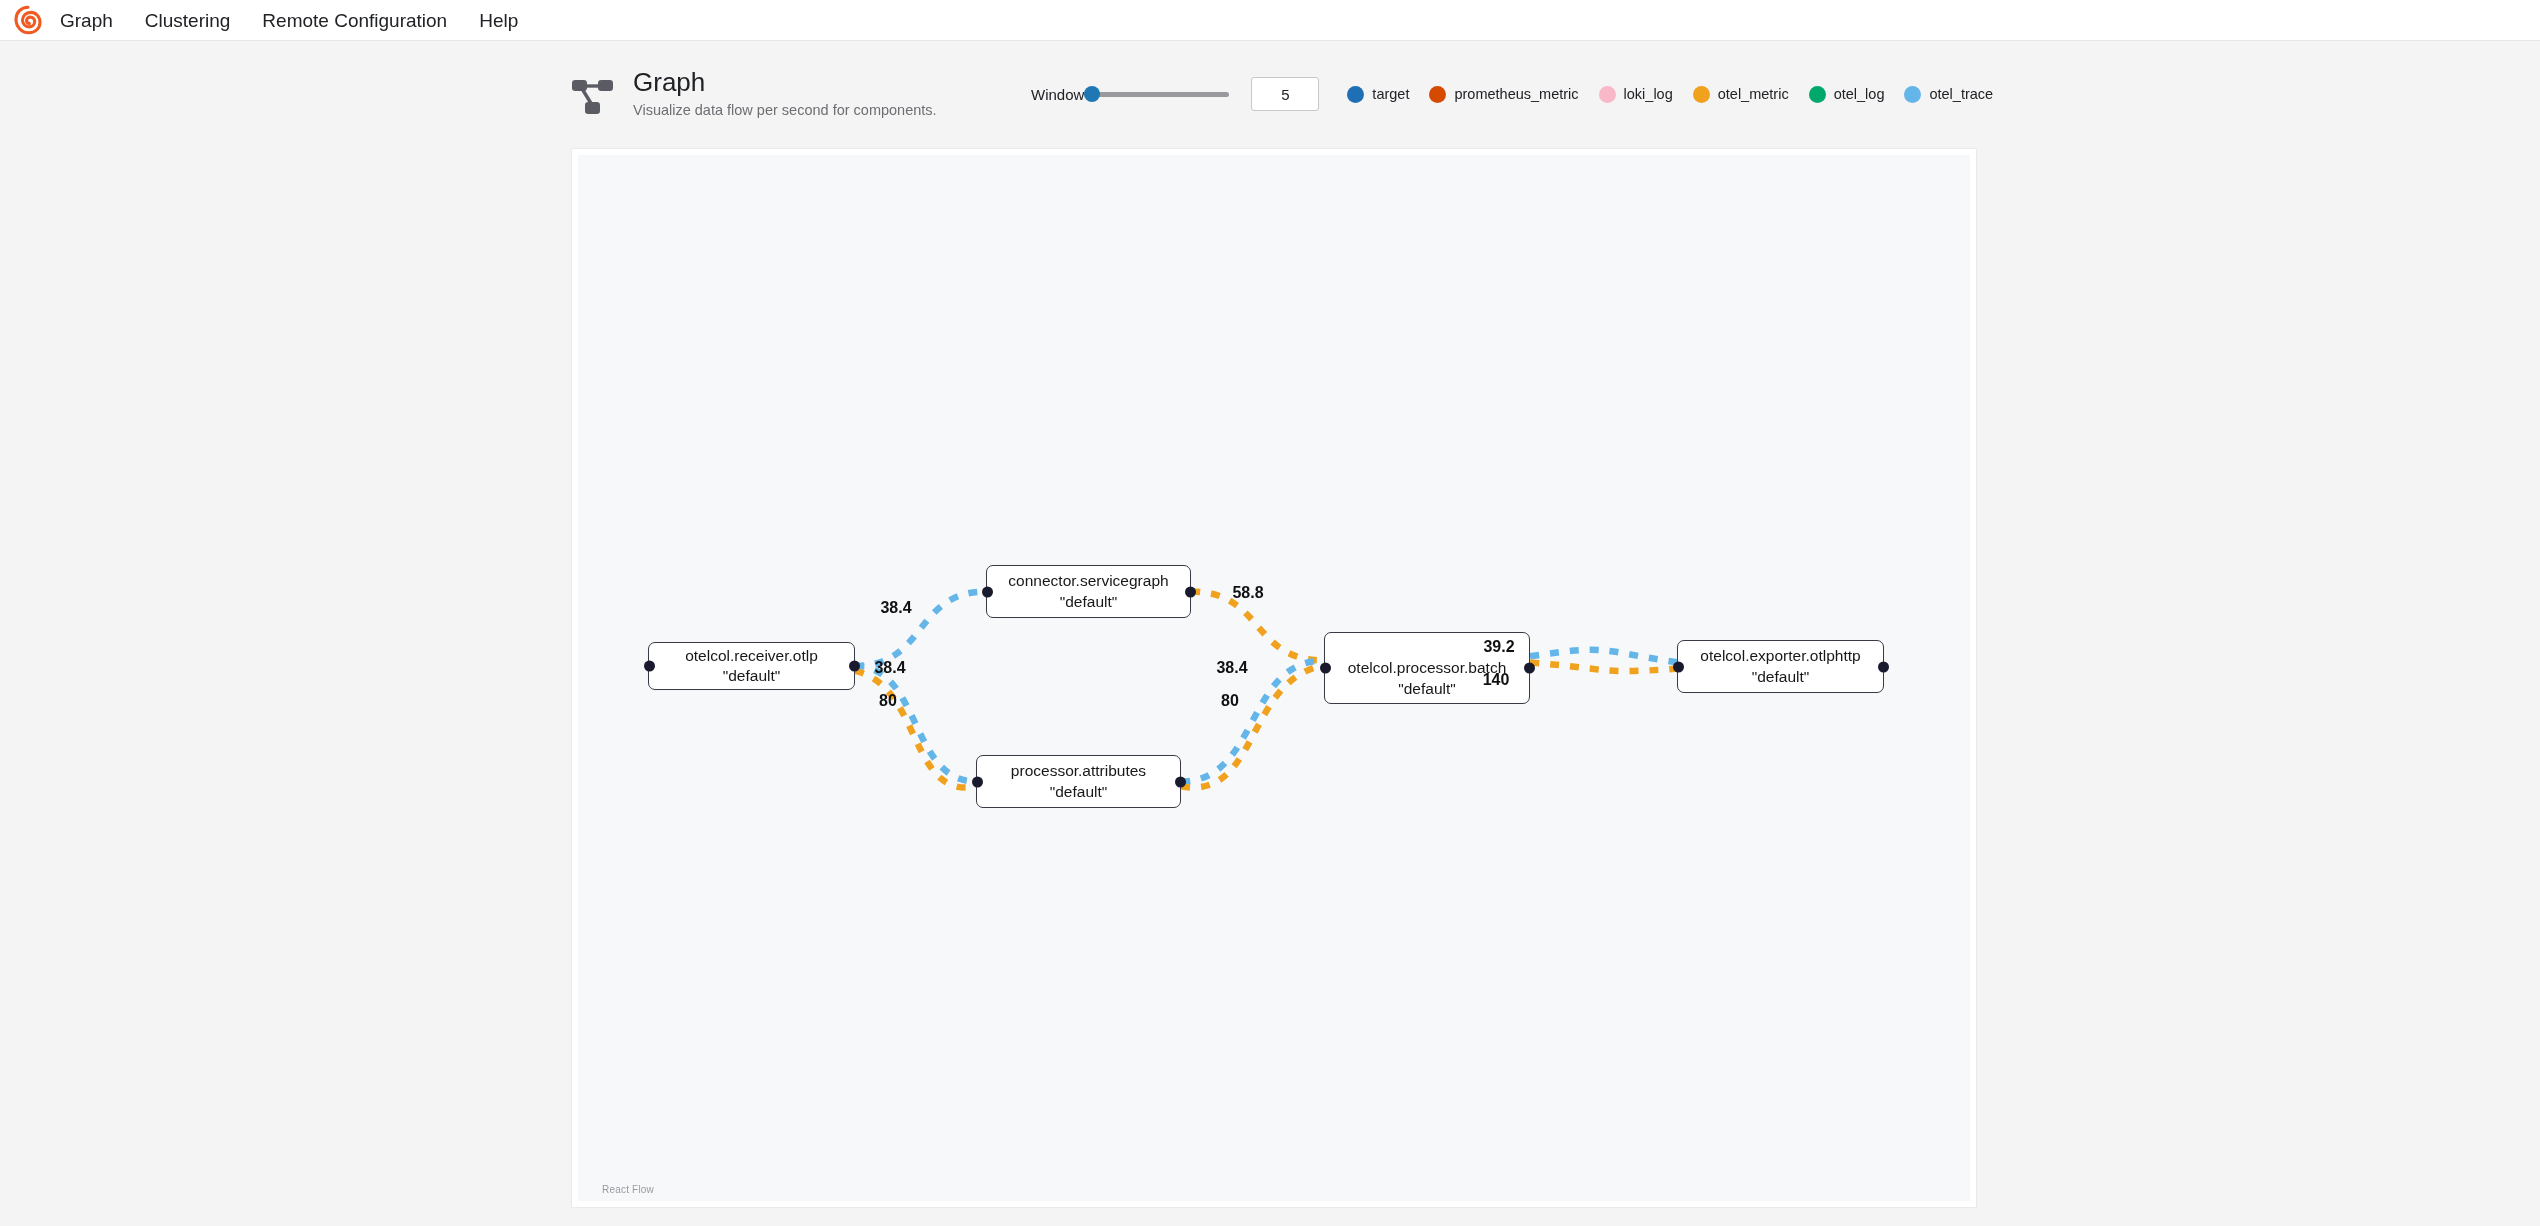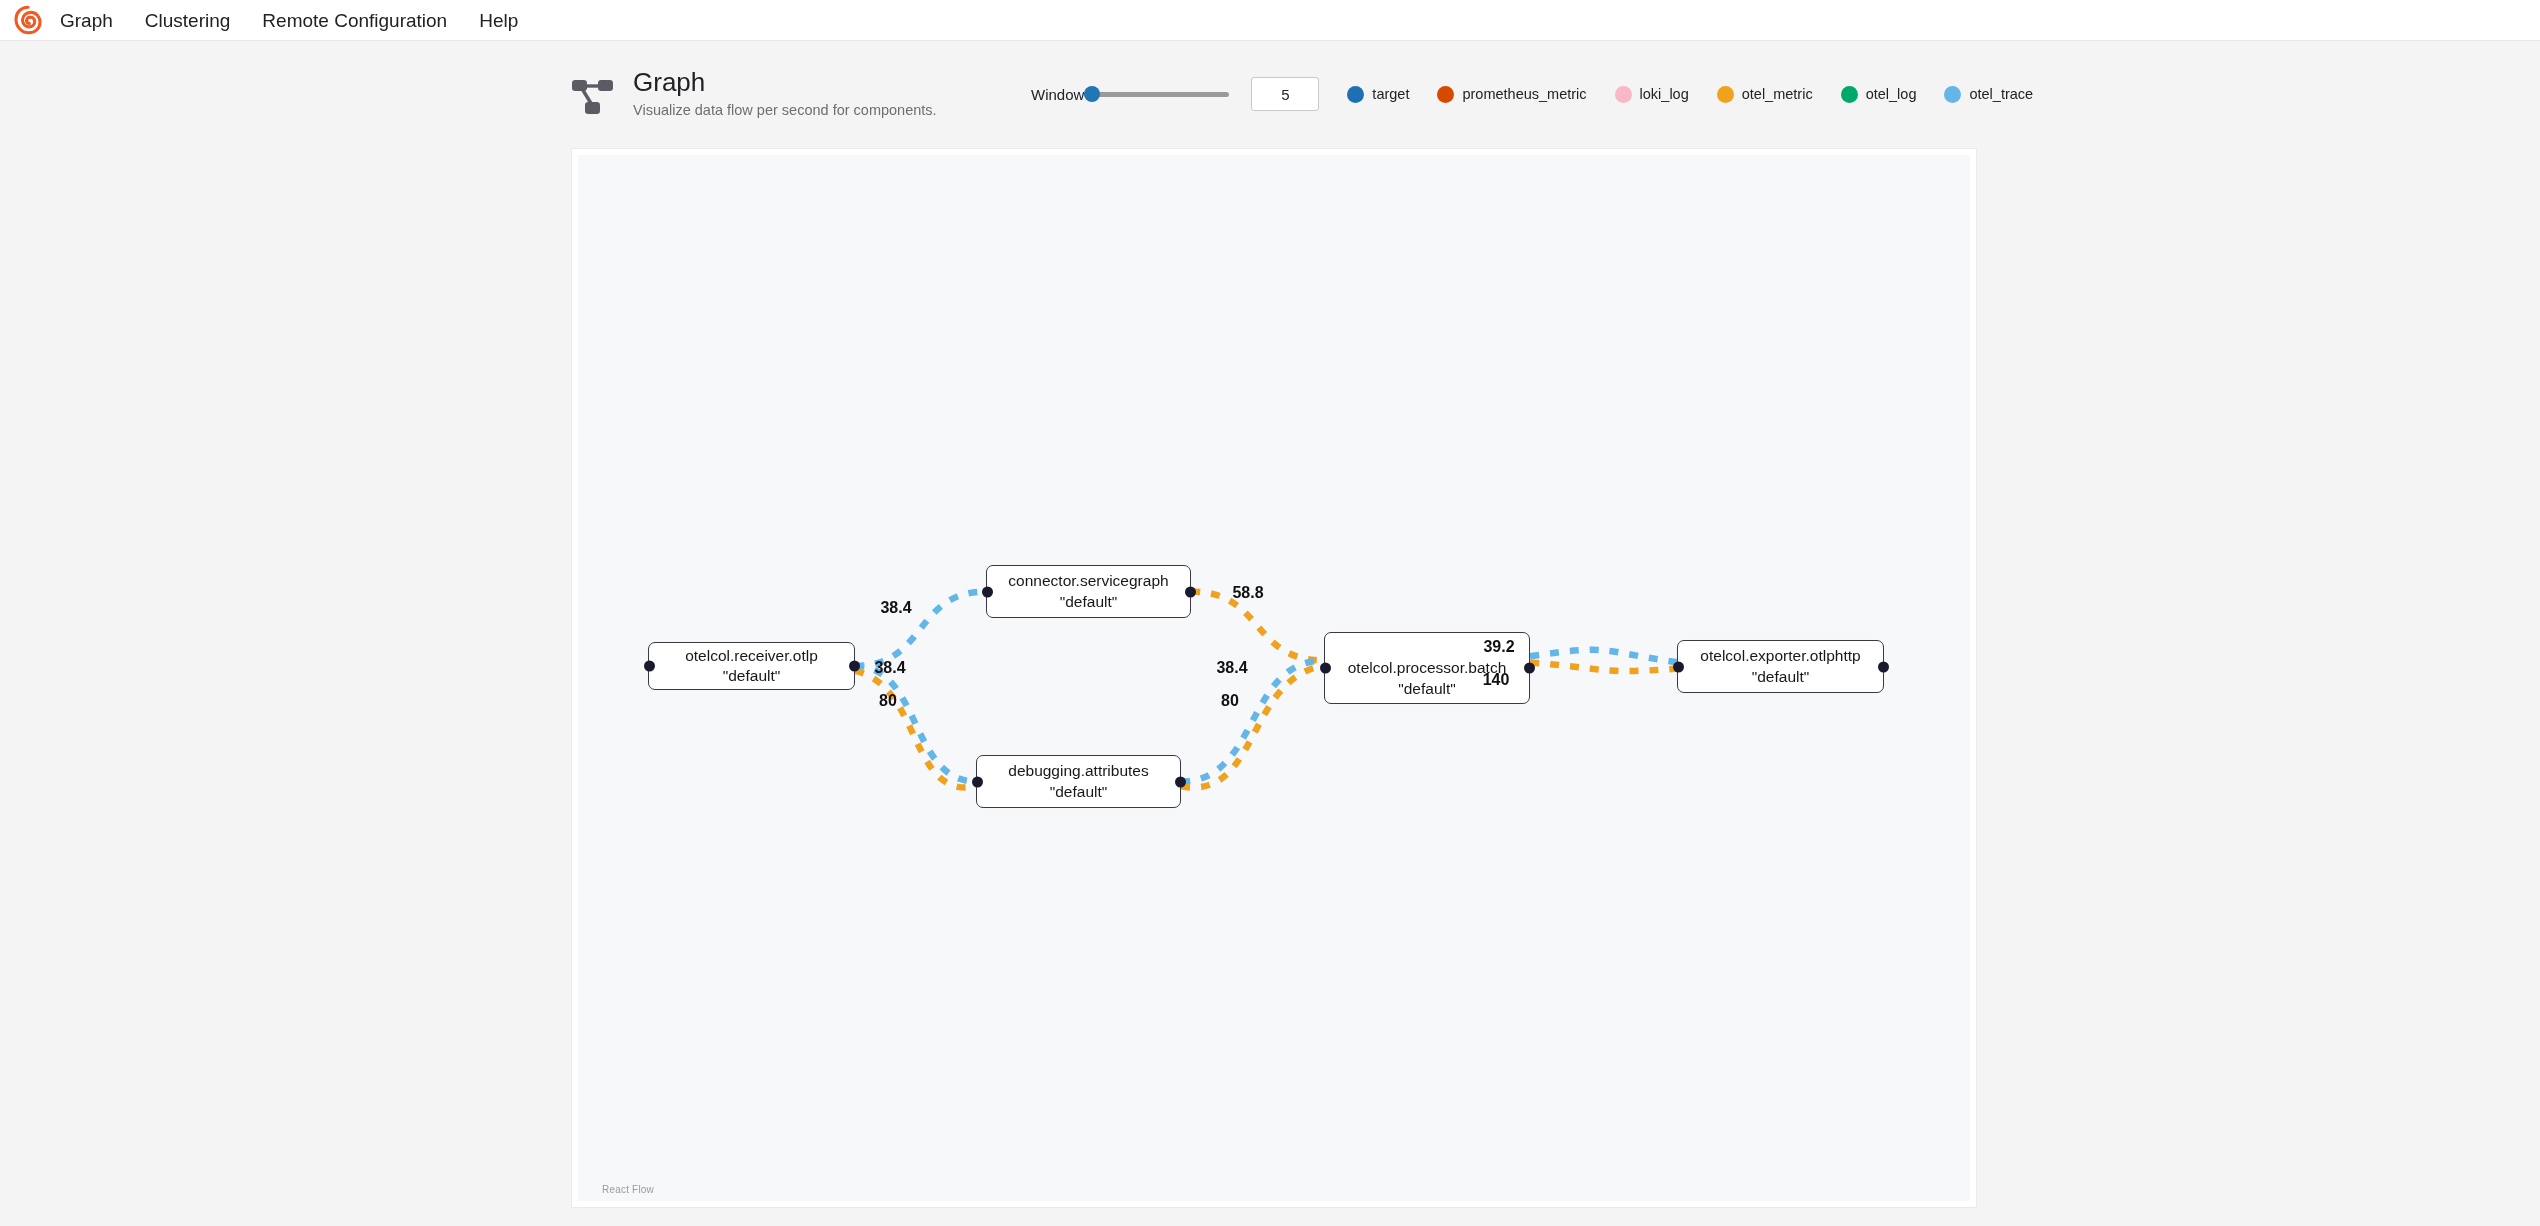--- a/index.html
+++ b/index.html
@@ -105,21 +105,21 @@
     background: #ffffff;
     font-size: 15px;
     color: #202226;
     text-align: center;
     font-family: "Liberation Sans", sans-serif;
     padding: 0;
   }
   #legend {
     display: flex; align-items: center;
     margin-left: 28px;
-    gap: 8px;
+    gap: 0;
   }
   .legend-item {
     display: flex; align-items: center;
     margin-right: 20px;
     white-space: nowrap;
   }
   .legend-swatch {
     width: 17px; height: 17px; border-radius: 50%;
     margin-right: 8px; flex: none;
   }
@@ -300,21 +300,21 @@
             <div class="rf-node" style="left: 408px; top: 410px; width: 205px; height: 53px;">
               <div class="nlines">
                 <div>connector.servicegraph</div>
                 <div>"default"</div>
               </div>
               <div class="handle left"></div>
               <div class="handle right"></div>
             </div>
             <div class="rf-node" style="left: 398px; top: 600px; width: 205px; height: 53px;">
               <div class="nlines">
-                <div>debugging.attributes</div>
+                <div>processor.attributes</div>
                 <div>"default"</div>
               </div>
               <div class="handle left"></div>
               <div class="handle right"></div>
             </div>
             <div class="rf-node" style="left: 746px; top: 477px; width: 206px; height: 72px; align-items: flex-end;">
               <div class="nlines">
                 <div>otelcol.processor.batch</div>
                 <div>"default"</div>
               </div>

